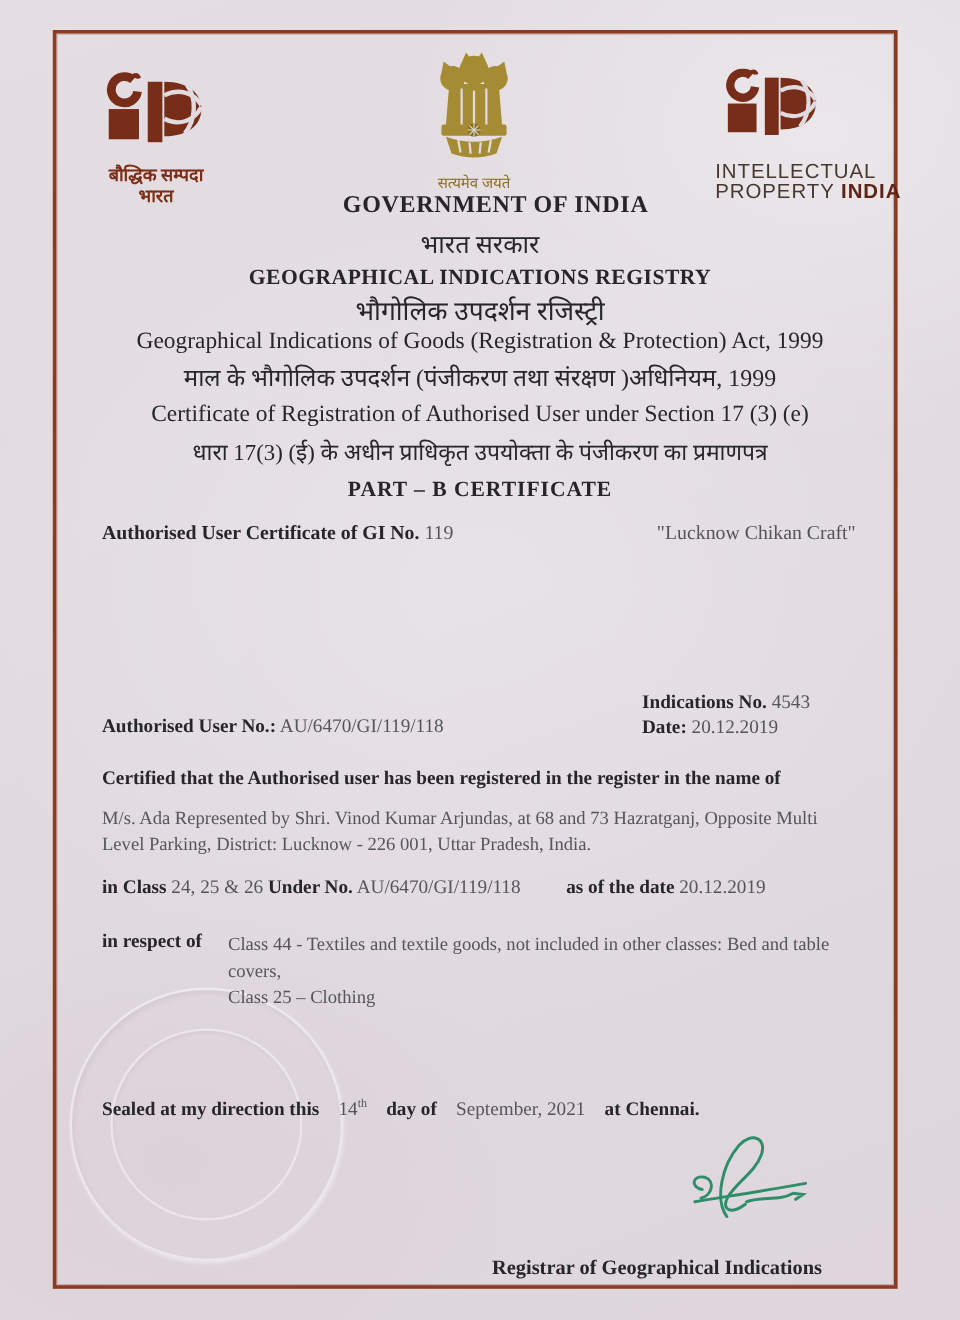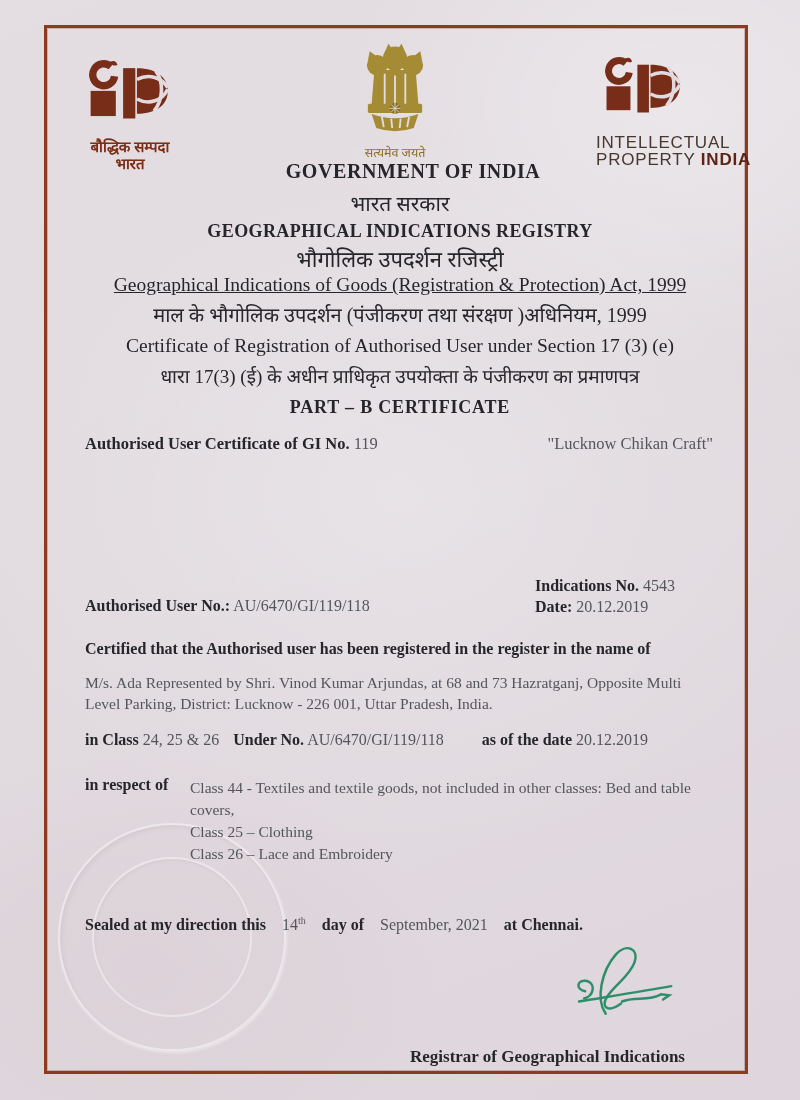--- a/index.html
+++ b/index.html
@@ -23,33 +23,33 @@
   .abs { position:absolute; }
   .ctr { left:0; width:800px; text-align:center; }
   .b { font-weight:700; }
   .v { color:#54555c; }
   .hi { font-family:"Liberation Serif","DejaVu Sans",serif; }
 
   .gov-en   { top:160px; font-size:20px; font-weight:700; letter-spacing:.6px;margin-left:13px; }
   .gov-hi   { top:189px; font-size:21px; }
   .reg-en   { top:221px; font-size:18px; font-weight:700; letter-spacing:.4px; }
   .reg-hi   { top:243px; font-size:22px; }
-  .act-en   { top:274px; font-size:19.5px;text-decoration:underline; }
+  .act-en   { top:274px; font-size:19.5px; }
   .act-hi   { top:301px; font-size:20px; }
   .sec-en   { top:335px; font-size:19.5px; }
   .sec-hi   { top:363px; font-size:19px; }
   .part     { top:397px; font-size:18px; font-weight:700; letter-spacing:.8px; }
 
   .gi-row { left:85px; top:434px; width:628px; display:flex; justify-content:space-between; font-size:16.5px; }
   .certno-block { left:535px; top:575px; font-size:16px; line-height:21px; }
   .auno-line    { left:85px;  top:597px; font-size:16px; }
   .certified    { left:85px;  top:640px; font-size:16px; font-weight:700; }
   .registrant   { left:85px;  top:673px; width:632px; font-size:15.5px; line-height:1.35; color:#54555c; }
   .class-row    { left:85px;  top:731px; font-size:16px; }
-  .class-row .g2 { margin-left:10px; }
+  .class-row .g2 { }
   .class-row .g3 { margin-left:34px; }
   .respect-label{ left:85px;  top:776px; font-size:16px; font-weight:700; }
   .class-list   { left:190px; top:777px; width:522px; font-size:15.5px; line-height:1.42; color:#54555c; }
   .sealed-row   { left:85px;  top:915px; font-size:16px; }
   .sealed-row .sp { margin:0 12px; }
   .registrar    { left:410px; top:1003px; font-size:17px; font-weight:700;margin-top:44px; }
   sup { font-size:10px; }
 
   .logo-left-icon  { left:78px;  top:60px;  width:100px; height:78px; }
   .logo-left-cap   { left:50px;  top:139px; width:160px; text-align:center;
@@ -204,21 +204,20 @@
   <span class="g3">
     <span class="b">as of the date</span>
     <span class="v">20.12.2019</span>
   </span>
 </div>
 
 <div class="abs respect-label">in respect of</div>
 <div class="abs class-list">
   <div>Class 44 - Textiles and textile goods, not included in other classes: Bed and table covers,</div>
   <div>Class 25 – Clothing</div>
-  <div>Class 26 – Lace and Embroidery</div>
 </div>
 
 <div class="abs sealed-row">
   <span class="b">Sealed at my direction this</span>
   <span class="sp v"><span>14</span><sup>th</sup></span>
   <span class="b">day of</span>
   <span class="sp v">September, 2021</span>
   <span class="b">at Chennai.</span>
 </div>
 

